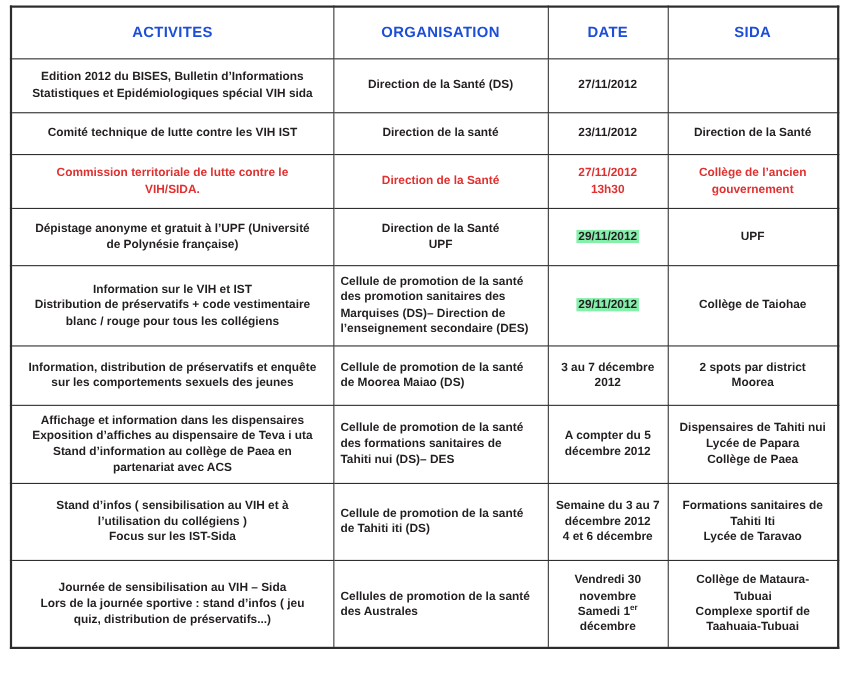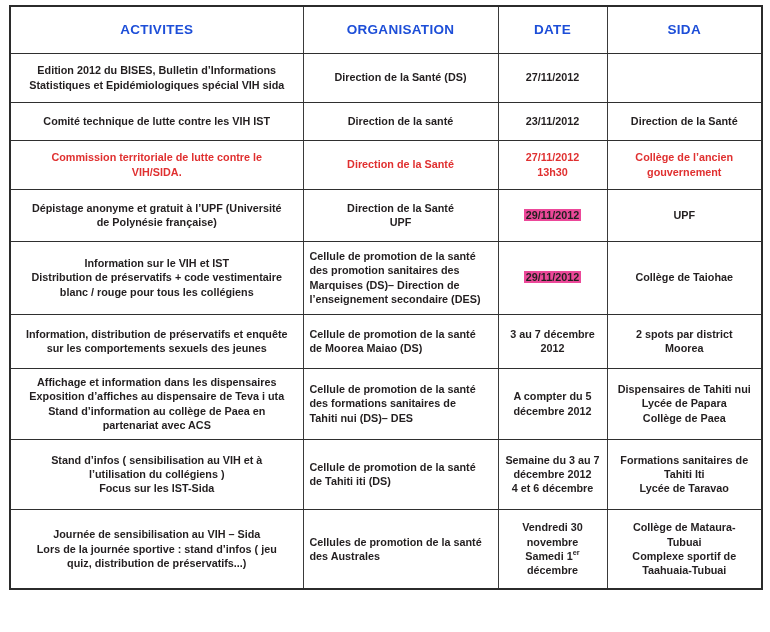--- a/index.html
+++ b/index.html
@@ -75,21 +75,21 @@
   td.align-left   { text-align: center; }
 
   td.col-org { text-align: left; }
   td.col-org.center { text-align: center; }
   td.col-date { text-align: center; }
   td.col-lieu { text-align: center; }
 
   .red-row td { color: #e03030; }
 
   .hl {
-    background: #ec4899;
+    background: #86efac;
     padding: 0 2px;
   }
 
   sup {
     font-size: 0.68em;
     vertical-align: super;
     line-height: 0;
   }
 
   .cell-lines > span { display: block; }

